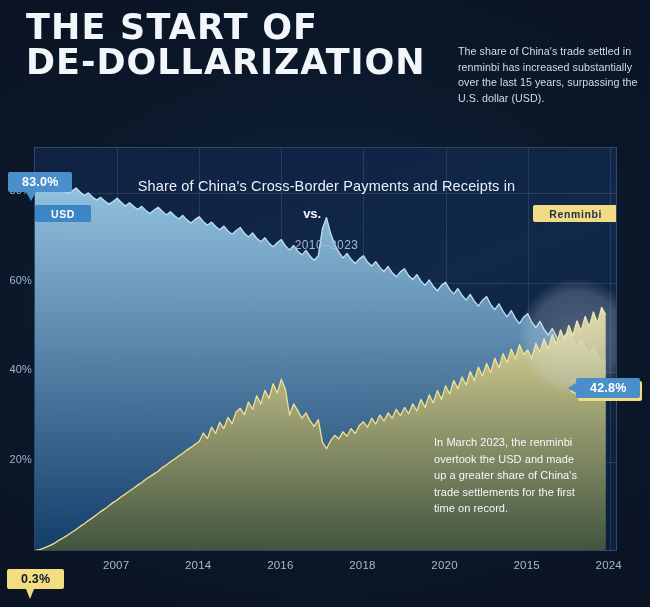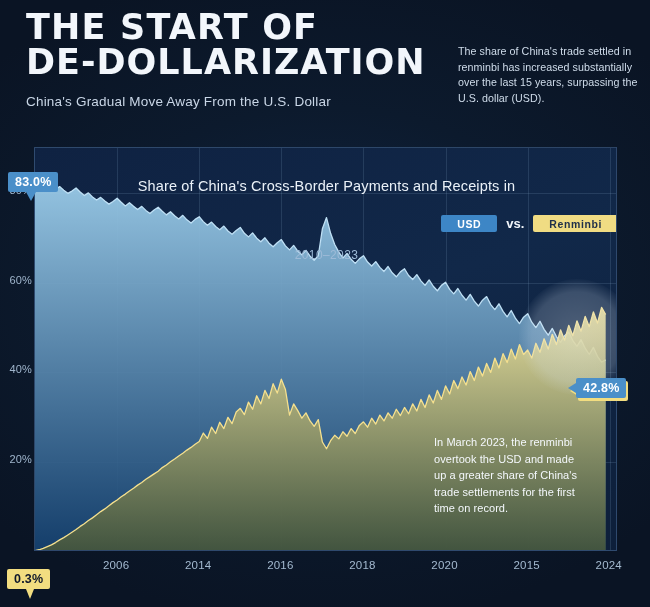--- a/index.html
+++ b/index.html
@@ -55,21 +55,21 @@
   
   .chart-head {
     position:absolute; left:0; top:28px; width:583px; text-align:center;
     pointer-events:none;
   }
   .chart-title {
     font-size:14.5px; line-height:1.38; color:#eaf1f8; font-weight:400;
     letter-spacing:.15px;
   }
   .legend-row {
-    margin-top:19px; display:flex; justify-content:flex-end; align-items:center; gap:9px;
+    margin-top:9px; display:flex; justify-content:space-between; align-items:center; gap:9px;
   }
   .chip {
     display:inline-block; padding:2.5px 16px; font-size:10.5px;
     font-weight:700; letter-spacing:.6px; border-radius:2px;
   }
   .chip.usd { background:#3d86c6; color:#ffffff; }
   .chip.rmb { background:#f0dc83; color:#20304a; }
   .vs { font-size:13px; font-weight:700; color:#f2f6fb; }
   .years { margin-top:16px; font-size:12px; color:#9ebbd8; letter-spacing:.4px; }
   
@@ -78,21 +78,21 @@
     letter-spacing:.2px; text-align:right; width:40px;
   }
   .y-axis { position:absolute; left:-12px; top:0; width:46px; height:404px; }
   .x-axis { position:absolute; left:34px; top:553px; width:583px; height:22px; }
   .xlab {
     position:absolute; font-size:11.5px; color:#a4bad0; transform:translateX(-50%);
     letter-spacing:.2px;
   }
   
   .callout {
-    position:absolute; font-size:12.5px; font-weight:700; padding:3px 7px;
+    position:absolute; font-size:12.5px; font-weight:700; padding:3px 14px;
     letter-spacing:.2px; white-space:nowrap; border-radius:2px;
   }
   .callout.blue { background:#4a8fc9; color:#ffffff; }
   .callout.yellow { background:#f2dd80; color:#0f172a;margin-top:48px; }
   .callout .stem {
     position:absolute; width:0; height:0; border-style:solid;
   }
   .c83 { left:8px; top:172px; }
   .c83 .stem {
     left:18px; top:100%;
@@ -125,21 +125,20 @@
 </style>
 </head>
 <body>
 
 <div id="root">
 
   <div class="header">
     <div class="title-block">
       <div class="title-l1">THE START OF</div>
       <div class="title-l2">DE-DOLLARIZATION</div>
-      <div class="subtitle">China's Gradual Move Away From the U.S. Dollar</div>
     </div>
     <div class="intro">The share of China's trade settled in renminbi has increased substantially over the last 15 years, surpassing the U.S. dollar (USD).</div>
   </div>
 
   <div class="chart-card">
     <div class="plot" id="plot">
         <div class="grid-line-v" style="left: 82.1127px;"></div>
         <div class="grid-line-v" style="left: 164.225px;"></div>
         <div class="grid-line-v" style="left: 246.338px;"></div>
         <div class="grid-line-v" style="left: 328.451px;"></div>
@@ -181,21 +180,21 @@
   </div>
 
   <div class="y-axis" id="y-axis">
       <div class="ylab" style="top: 453.222px;">20%</div>
       <div class="ylab" style="top: 363.444px;">40%</div>
       <div class="ylab" style="top: 273.667px;">60%</div>
       <div class="ylab" style="top: 183.889px;">80%</div>
     </div>
 
   <div class="x-axis" id="x-axis">
-      <div class="xlab" style="left: 82.1127px; top: 6px;">2006</div>
+      <div class="xlab" style="left: 82.1127px; top: 6px;">2007</div>
       <div class="xlab" style="left: 164.225px; top: 6px;">2014</div>
       <div class="xlab" style="left: 246.338px; top: 6px;">2016</div>
       <div class="xlab" style="left: 328.451px; top: 6px;">2018</div>
       <div class="xlab" style="left: 410.563px; top: 6px;">2020</div>
       <div class="xlab" style="left: 492.676px; top: 6px;">2015</div>
       <div class="xlab" style="left: 574.789px; top: 6px;">2024</div>
     </div>
 
   <div class="callout blue c83">
     <span>83.0%</span>

